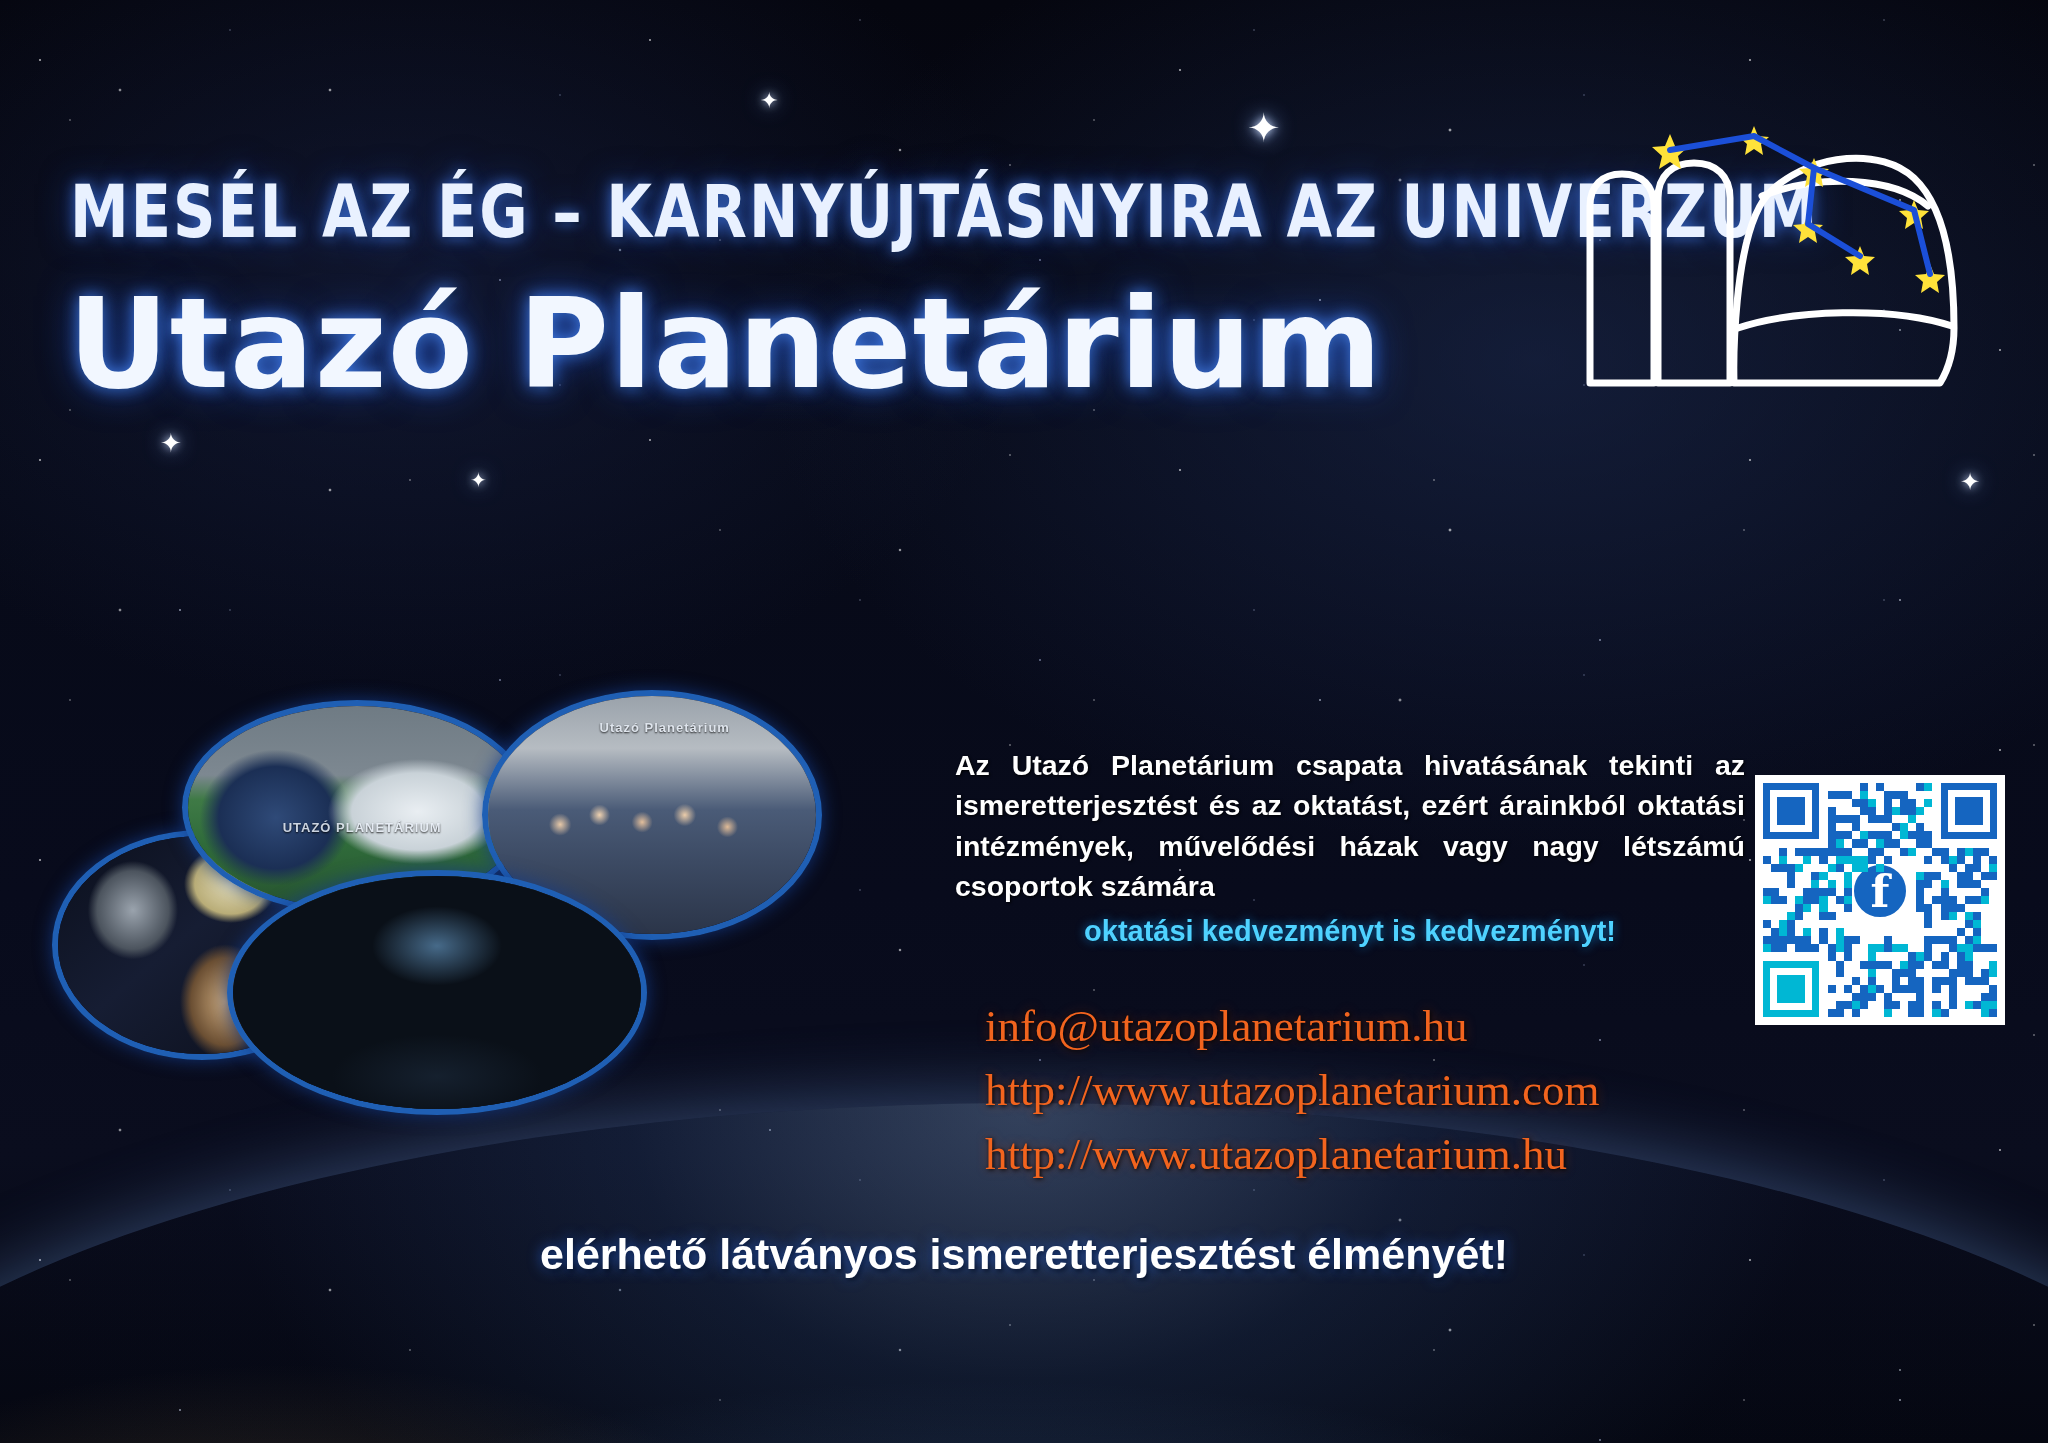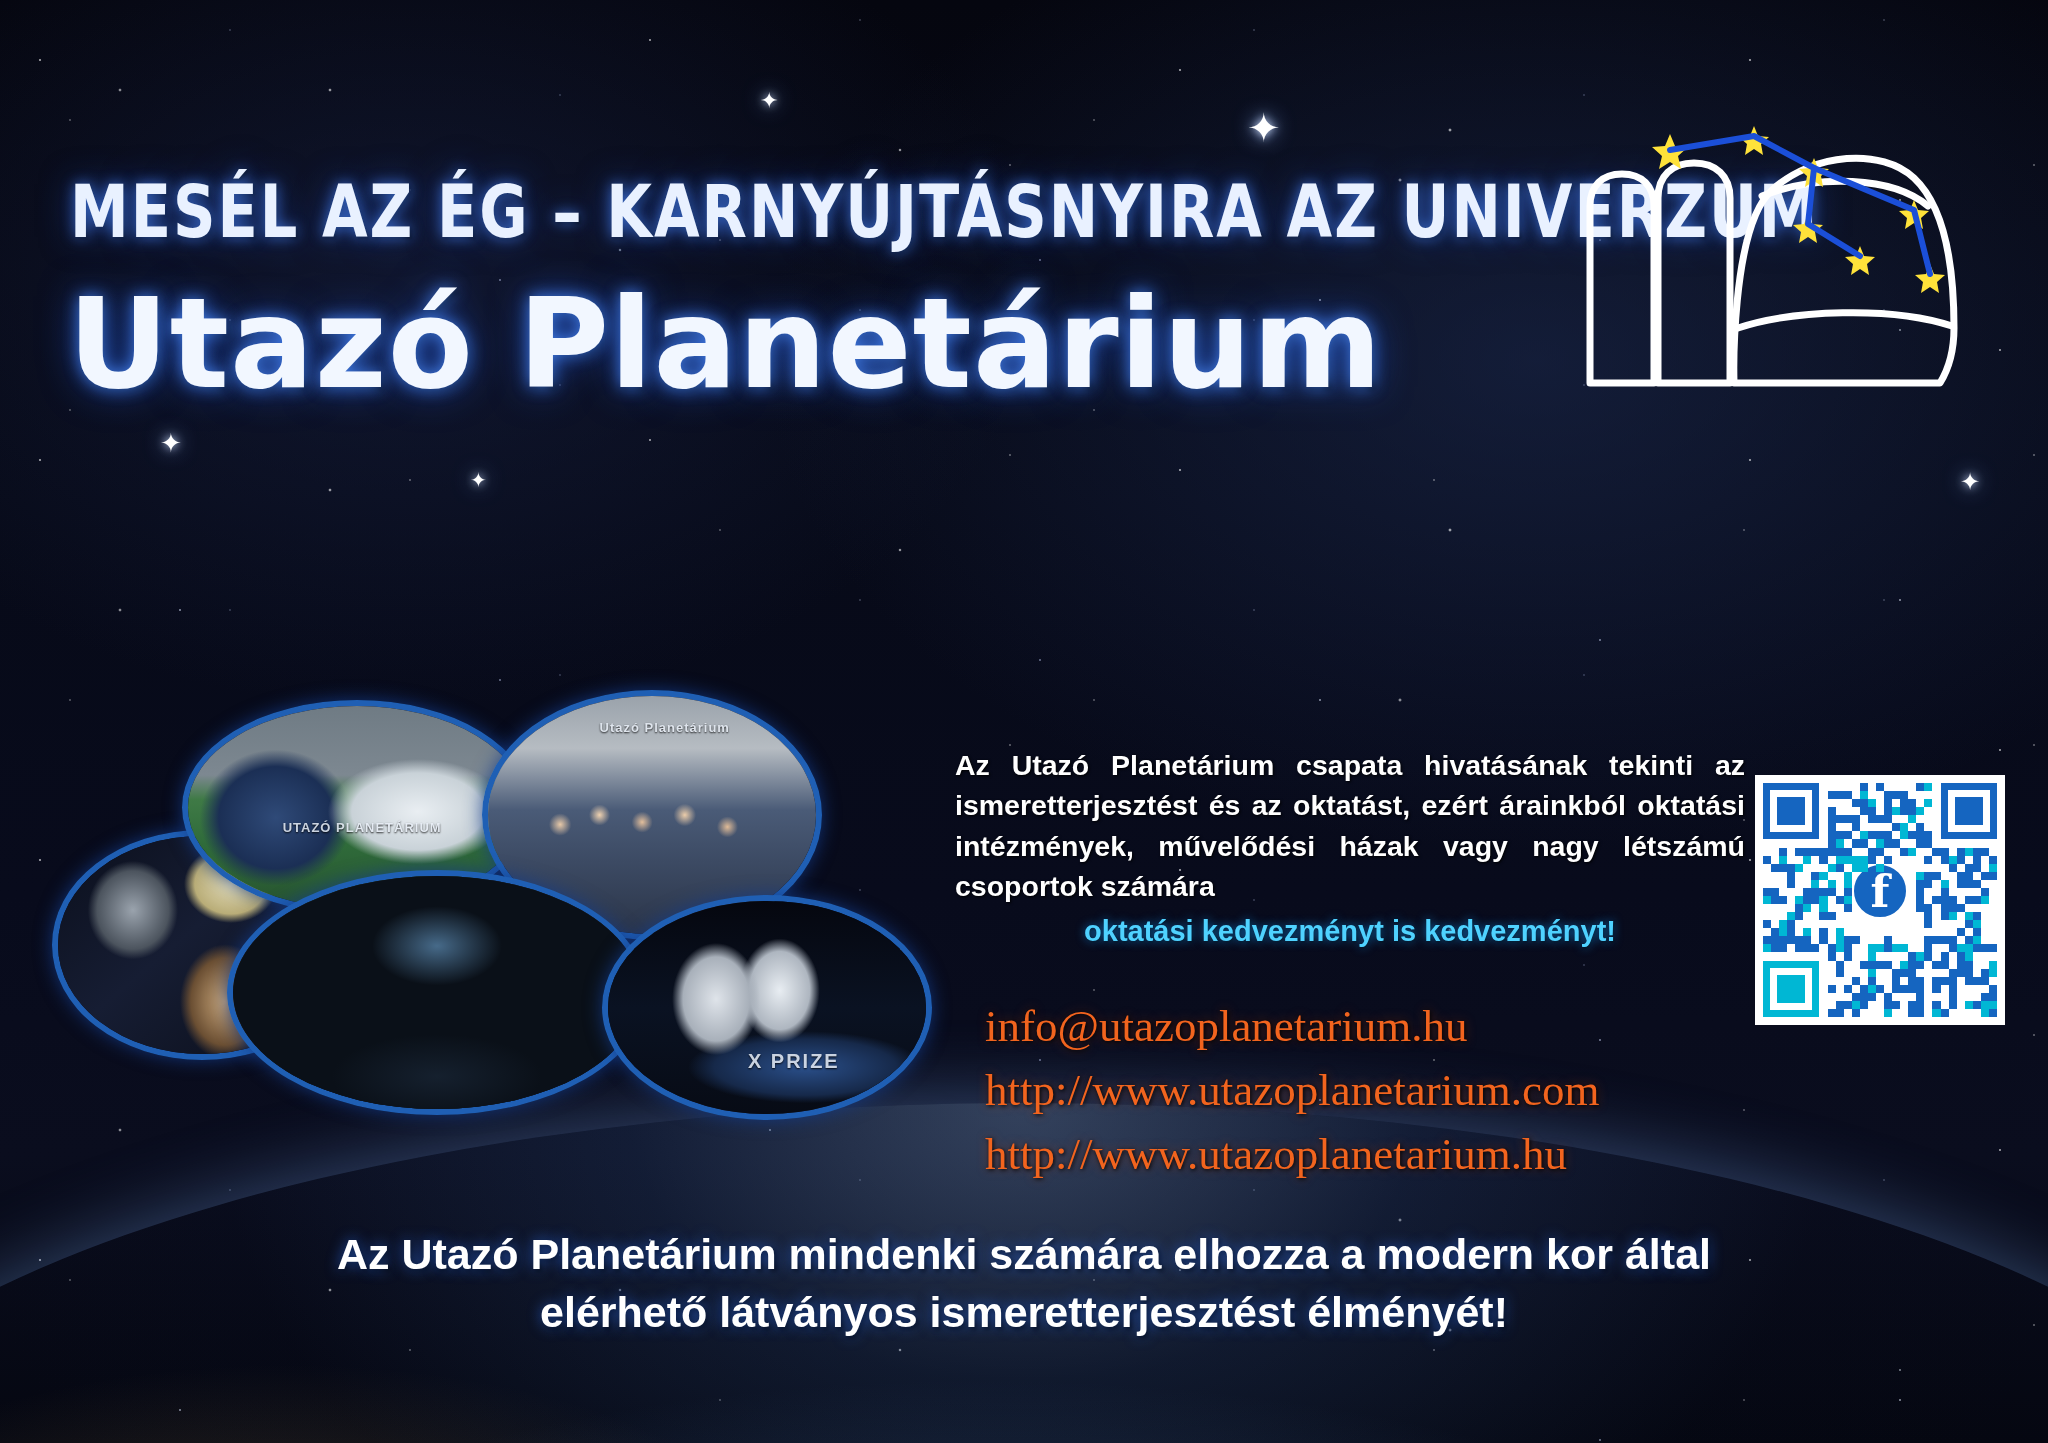--- a/index.html
+++ b/index.html
@@ -371,24 +371,20 @@
     <div class="bubble b1">
       <div class="bub-inner"></div>
       <span class="bub-label" style="left:28%; top:56%;">UTAZÓ PLANETÁRIUM</span>
     </div>
     <div class="bubble b2">
       <div class="bub-inner"></div>
       <span class="bub-label" style="left:34%; top:10%;">Utazó Planetárium</span>
     </div>
     <div class="bubble b4">
       <div class="bub-inner"></div>
-    </div>
-    <div class="bubble b5">
-      <div class="bub-inner"></div>
-      <span class="bub-label" style="left:44%; top:70%; font-size:20px; letter-spacing:2px;">X PRIZE</span>
     </div>
   </div>
 
   <div class="bodytext">
     <span>Az Utazó Planetárium csapata hivatásának tekinti az ismeretterjesztést és az oktatást, ezért árainkból oktatási intézmények, művelődési házak vagy nagy létszámú csoportok számára</span>
     <span class="highlight">oktatási kedvezményt is kedvezményt!</span>
   </div>
 
   <div class="qr-wrap">
     <div class="qr-canvas" id="qr">
@@ -715,17 +711,16 @@
       </div>
   </div>
 
   <div class="contacts">
     <div>info@utazoplanetarium.hu</div>
     <div>http://www.utazoplanetarium.com</div>
     <div>http://www.utazoplanetarium.hu</div>
   </div>
 
   <div class="footer">
-    <div>Az Utazó Planetárium mindenki számára elhozza a modern kor által</div>
     <div>elérhető látványos ismeretterjesztést élményét!</div>
   </div>
 
 </div>
 
 </body></html>

